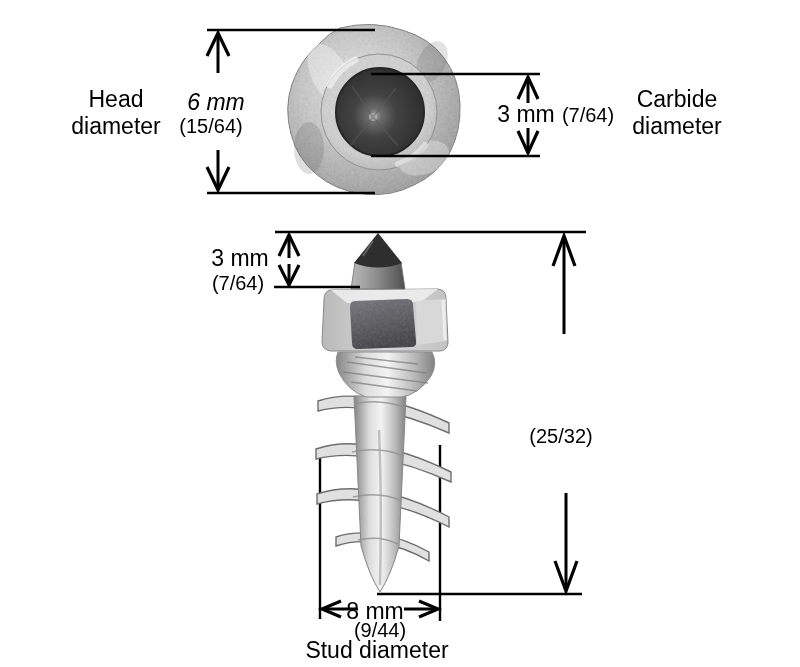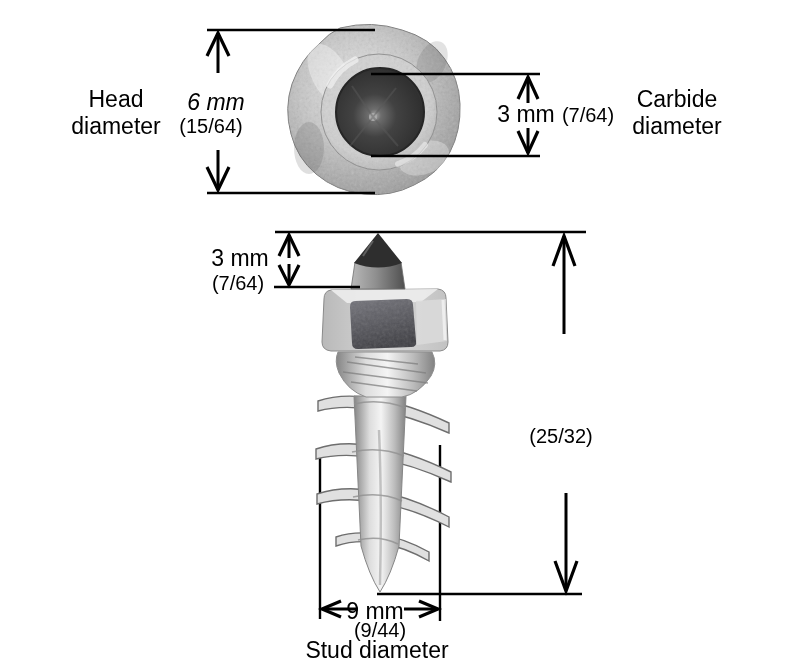--- a/index.html
+++ b/index.html
@@ -186,17 +186,17 @@
   <div class="lbl" style="left:602px; top:86px; width:150px;">
     <div>Carbide</div>
     <div>diameter</div>
   </div>
 
   <div class="lbl" style="left:192px; top:245px; width:96px;">3 mm</div>
   <div class="lbl small" style="left:190px; top:271px; width:96px;">(7/64)</div>
 
   <div class="lbl small" style="left:511px; top:424px; width:100px;">(25/32)</div>
 
-  <div class="lbl" style="left:330px; top:598px; width:90px;">9 mm</div>
+  <div class="lbl" style="left:330px; top:598px; width:90px;">8 mm</div>
   <div class="lbl small" style="left:335px; top:618px; width:90px;">(9/44)</div>
   <div class="lbl" style="left:277px; top:637px; width:200px;">Stud diameter</div>
 
 </div>
 
 </body></html>

